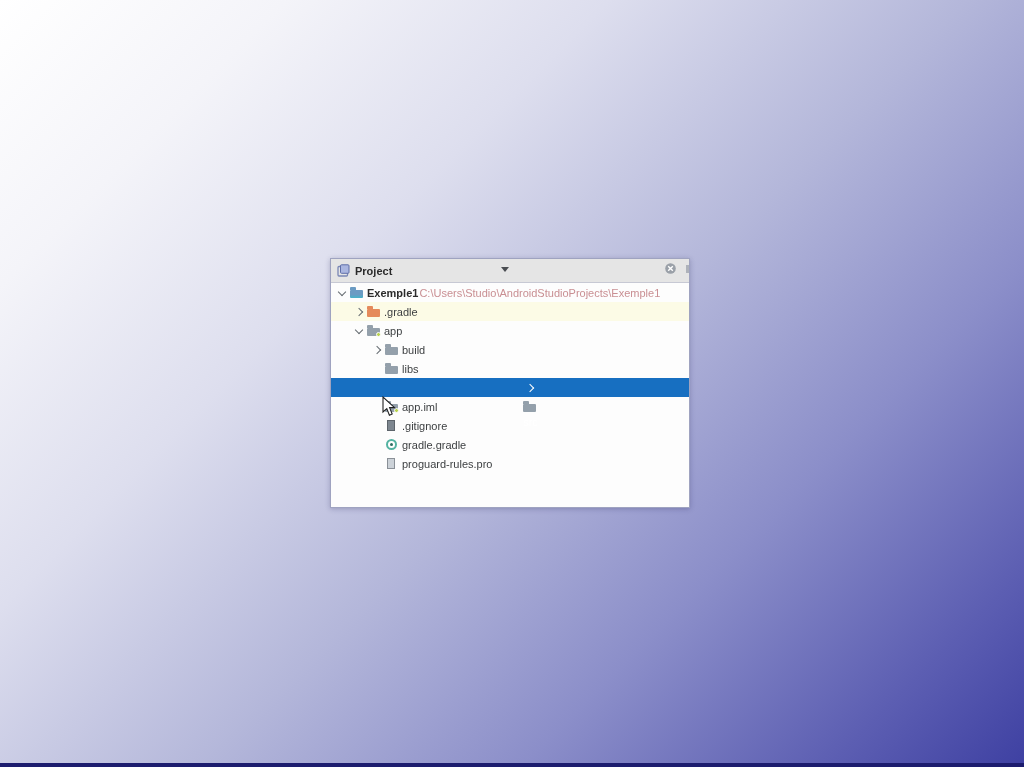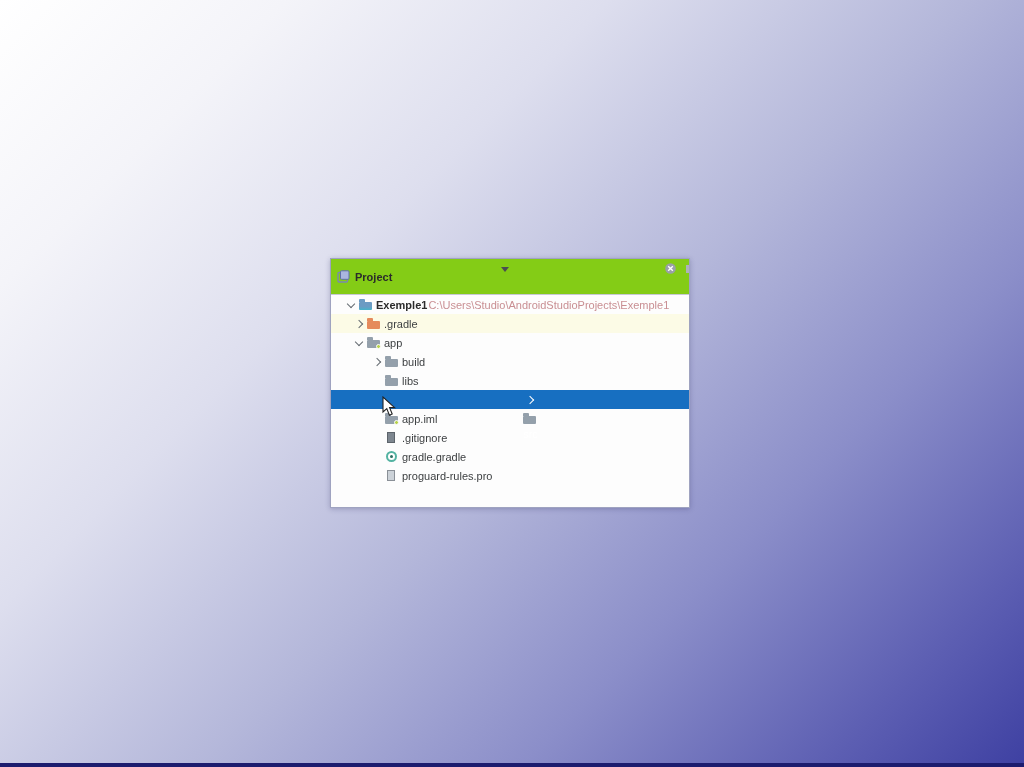--- a/index.html
+++ b/index.html
@@ -11,34 +11,34 @@
   .bottom-strip{position:absolute;left:0;bottom:0;width:1024px;height:4px;background:#1c1c6e;}
 
   
   .panel{
     position:absolute;left:330px;top:258px;width:360px;height:250px;
     background:#fdfdfd;border:1px solid #9fa3c0;box-sizing:border-box;
     box-shadow:0 1px 5px rgba(40,40,90,.28);
     font-size:11px;color:#3c3f41;
   }
   .panel-header{
-    position:relative;height:36px;background:#84cc16;border-bottom:1px solid #c7c9d4;
+    position:relative;height:24px;background:#e5e5e5;border-bottom:1px solid #c7c9d4;
     display:flex;align-items:center;padding:0 6px;box-sizing:border-box;
   }
   .tw-icon{display:inline-flex;margin-right:5px;}
   .hdr-title{font-weight:bold;color:#2b2b2b;}
   .dd{position:absolute;left:170px;top:8px;width:0;height:0;
       border-left:4px solid transparent;border-right:4px solid transparent;border-top:5px solid #4a4d52;}
   .hide-btn{position:absolute;right:12px;top:3px;display:inline-flex;cursor:default;}
   .clipped{position:absolute;right:0;top:6px;width:3px;height:8px;background:#aeb2ba;}
 
   
   .tree{position:relative;}
   .row{height:19px;display:flex;align-items:center;white-space:nowrap;}
-  .lvl0{padding-left:13px}.lvl1{padding-left:21px}.lvl2{padding-left:39px}
+  .lvl0{padding-left:4px}.lvl1{padding-left:21px}.lvl2{padding-left:39px}
   .row.hl{background:#fcfbe6;}
   .row.selected{background:#176fc1;color:#ffffff;flex-direction:column;}
   .lbl{margin-left:2px;}
   .bold{font-weight:bold;color:#2b2b2b;}
   .selected .lbl{color:#fff;}
   .path{margin-left:1px;color:#c98f93;}
 
   .chev{width:14px;height:19px;display:inline-flex;align-items:center;justify-content:center;flex:none;}
   .chev::before{content:"";width:5px;height:5px;border-right:1.6px solid #646a70;border-bottom:1.6px solid #646a70;}
   .chev.right::before{transform:rotate(-45deg);}

